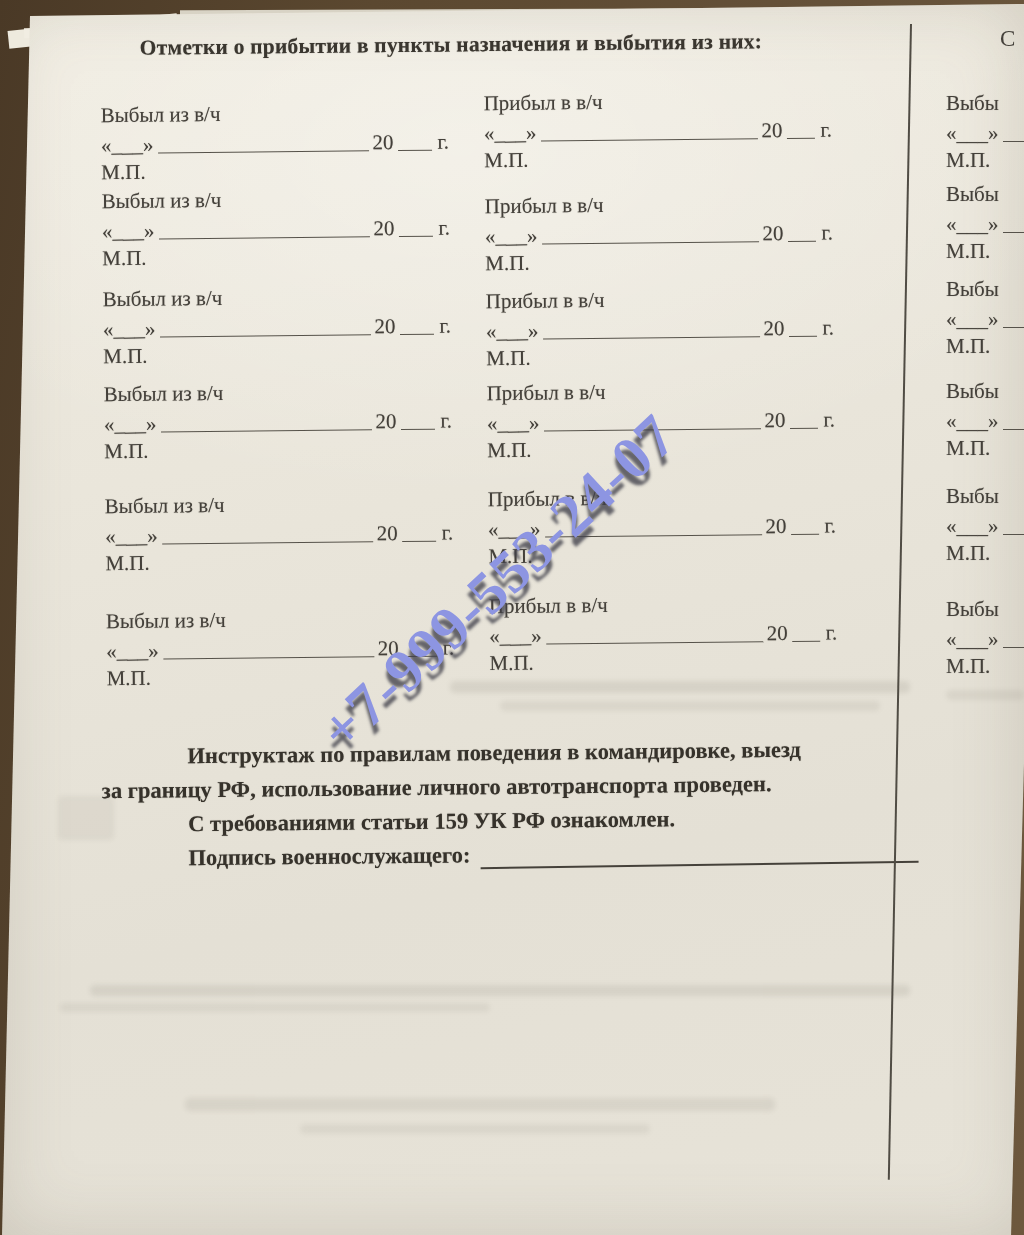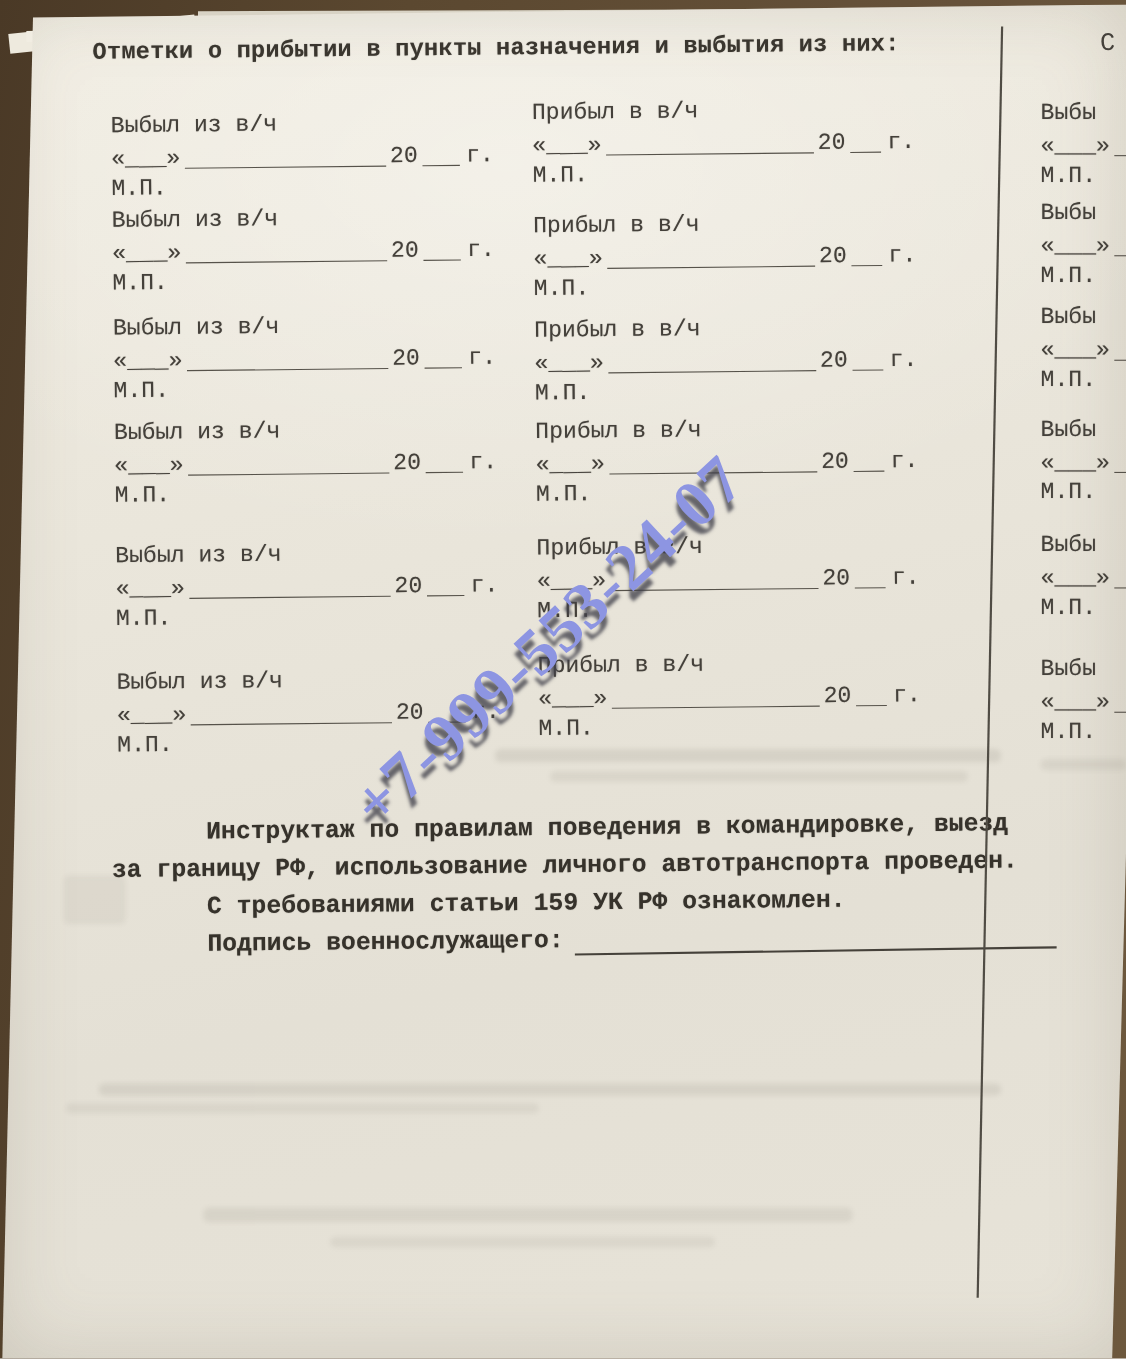--- a/index.html
+++ b/index.html
@@ -24,21 +24,20 @@
 
   
   .paper {
     position: absolute; inset: 0; z-index: 2;
     clip-path: polygon(30px 16px, 1026px 4px, 1026px 690px, 1011px 1237px, 2px 1237px);
     background:
       radial-gradient(ellipse 900px 500px at 45% 12%, rgba(255,255,252,0.35), rgba(255,255,252,0) 70%),
       linear-gradient(168deg, #f0ece1 0%, #eae6db 35%, #e4e0d5 68%, #e7e3d8 100%);
     box-shadow: inset 0 0 70px rgba(115,105,85,0.22);
     color: #44403a;
-    font-family: Liberation Mono, monospace;
   }
 
   
   .ghost { position: absolute; background: #6f6a5e; filter: blur(2.5px);
            border-radius: 5px; z-index: 3; }
 
   .main-wrap { position: absolute; inset: 0; z-index: 4;
                transform: rotate(-0.6deg); transform-origin: 500px 430px; }
 
   .doc-title {

